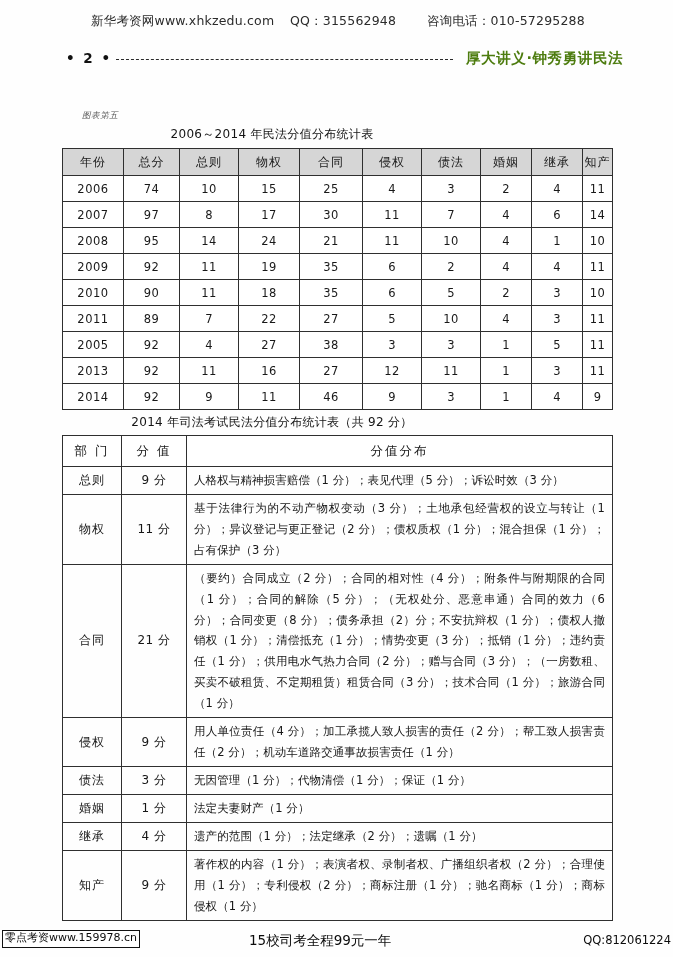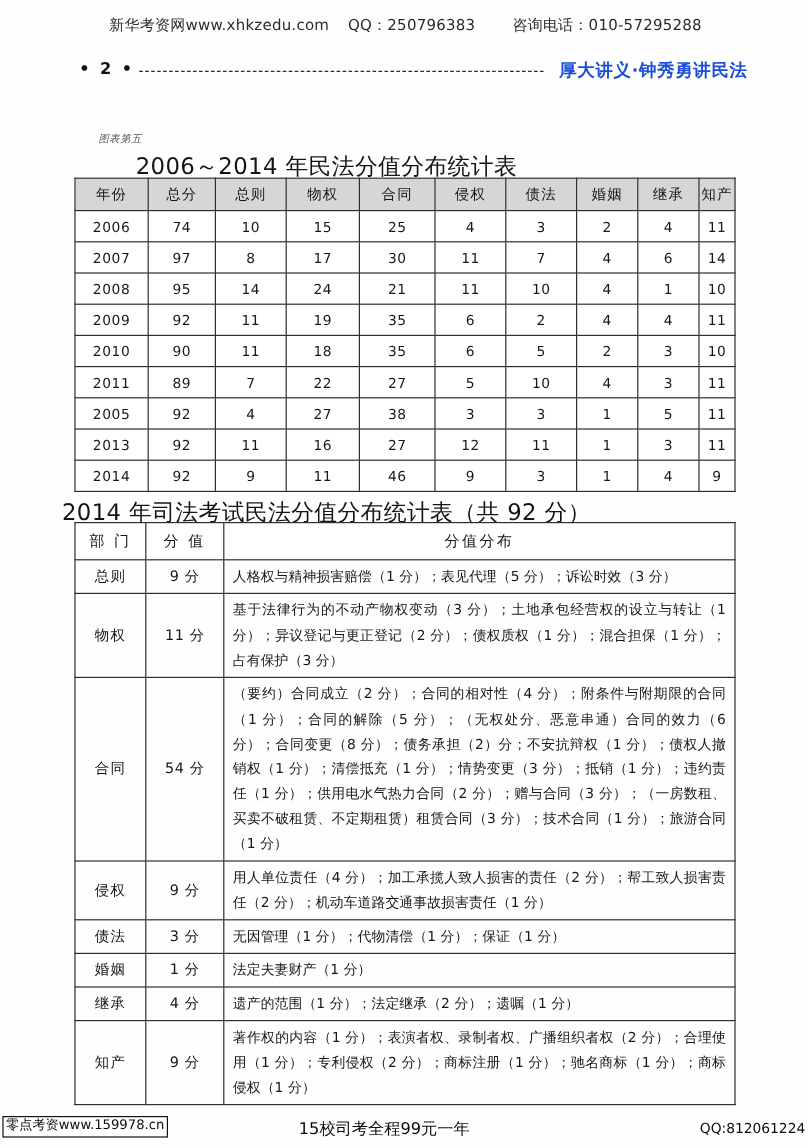--- a/index.html
+++ b/index.html
@@ -79,21 +79,21 @@
     top: 9px;
     width: 337px;
     border-top: 1.6px dashed #2a2a2a;
   }
   .rh-title {
     position: absolute;
     left: 466px;
     top: -1px;
     font-size: 14.5px;
     font-weight: bold;
-    color: #1d4ed8;
+    color: #4d7c0f;
     letter-spacing: 0.6px;
     white-space: nowrap;
   }
 
   
   .fig-label {
     position: absolute;
     left: 82px;
     top: 110px;
     font-size: 8.5px;
@@ -101,21 +101,21 @@
     letter-spacing: 0.6px;
     white-space: nowrap;
     font-style: italic;
   }
 
   
   .tbl-title {
     position: absolute;
     width: 544px;
     text-align: center;
-    font-size: 19px;
+    font-size: 12px;
     color: #141414;
     letter-spacing: 0.3px;
   }
   #title-one { top: 126px; left: 0; }
   #title-two { top: 414px; left: 0; }
 
   
   .tbl1-wrap {
     position: absolute;
     left: 62px;
@@ -234,21 +234,21 @@
     white-space: nowrap;
   }
 </style>
 </head>
 <body>
 
 <div class="page">
 
   <div class="top-banner">
     <span class="site">新华考资网www.xhkzedu.com</span>
-    <span class="qq">QQ：250796383</span>
+    <span class="qq">QQ：315562948</span>
     <span class="tel">咨询电话：010-57295288</span>
   </div>
 
   <div class="running-head">
     <span class="rh-pagenum">• 2 •</span>
     <span class="rh-dots"></span>
     <span class="rh-title">厚大讲义·钟秀勇讲民法</span>
   </div>
 
   <div class="fig-label">图表第五</div>
@@ -401,21 +401,21 @@
           <td class="score">9 分</td>
           <td class="detail">人格权与精神损害赔偿（1 分）；表见代理（5 分）；诉讼时效（3 分）</td>
         </tr>
         <tr>
           <td class="dept">物权</td>
           <td class="score">11 分</td>
           <td class="detail">基于法律行为的不动产物权变动（3 分）；土地承包经营权的设立与转让（1 分）；异议登记与更正登记（2 分）；债权质权（1 分）；混合担保（1 分）；占有保护（3 分）</td>
         </tr>
         <tr>
           <td class="dept">合同</td>
-          <td class="score">54 分</td>
+          <td class="score">21 分</td>
           <td class="detail">（要约）合同成立（2 分）；合同的相对性（4 分）；附条件与附期限的合同（1 分）；合同的解除（5 分）；（无权处分、恶意串通）合同的效力（6 分）；合同变更（8 分）；债务承担（2）分；不安抗辩权（1 分）；债权人撤销权（1 分）；清偿抵充（1 分）；情势变更（3 分）；抵销（1 分）；违约责任（1 分）；供用电水气热力合同（2 分）；赠与合同（3 分）；（一房数租、买卖不破租赁、不定期租赁）租赁合同（3 分）；技术合同（1 分）；旅游合同（1 分）</td>
         </tr>
         <tr>
           <td class="dept">侵权</td>
           <td class="score">9 分</td>
           <td class="detail">用人单位责任（4 分）；加工承揽人致人损害的责任（2 分）；帮工致人损害责任（2 分）；机动车道路交通事故损害责任（1 分）</td>
         </tr>
         <tr>
           <td class="dept">债法</td>
           <td class="score">3 分</td>

